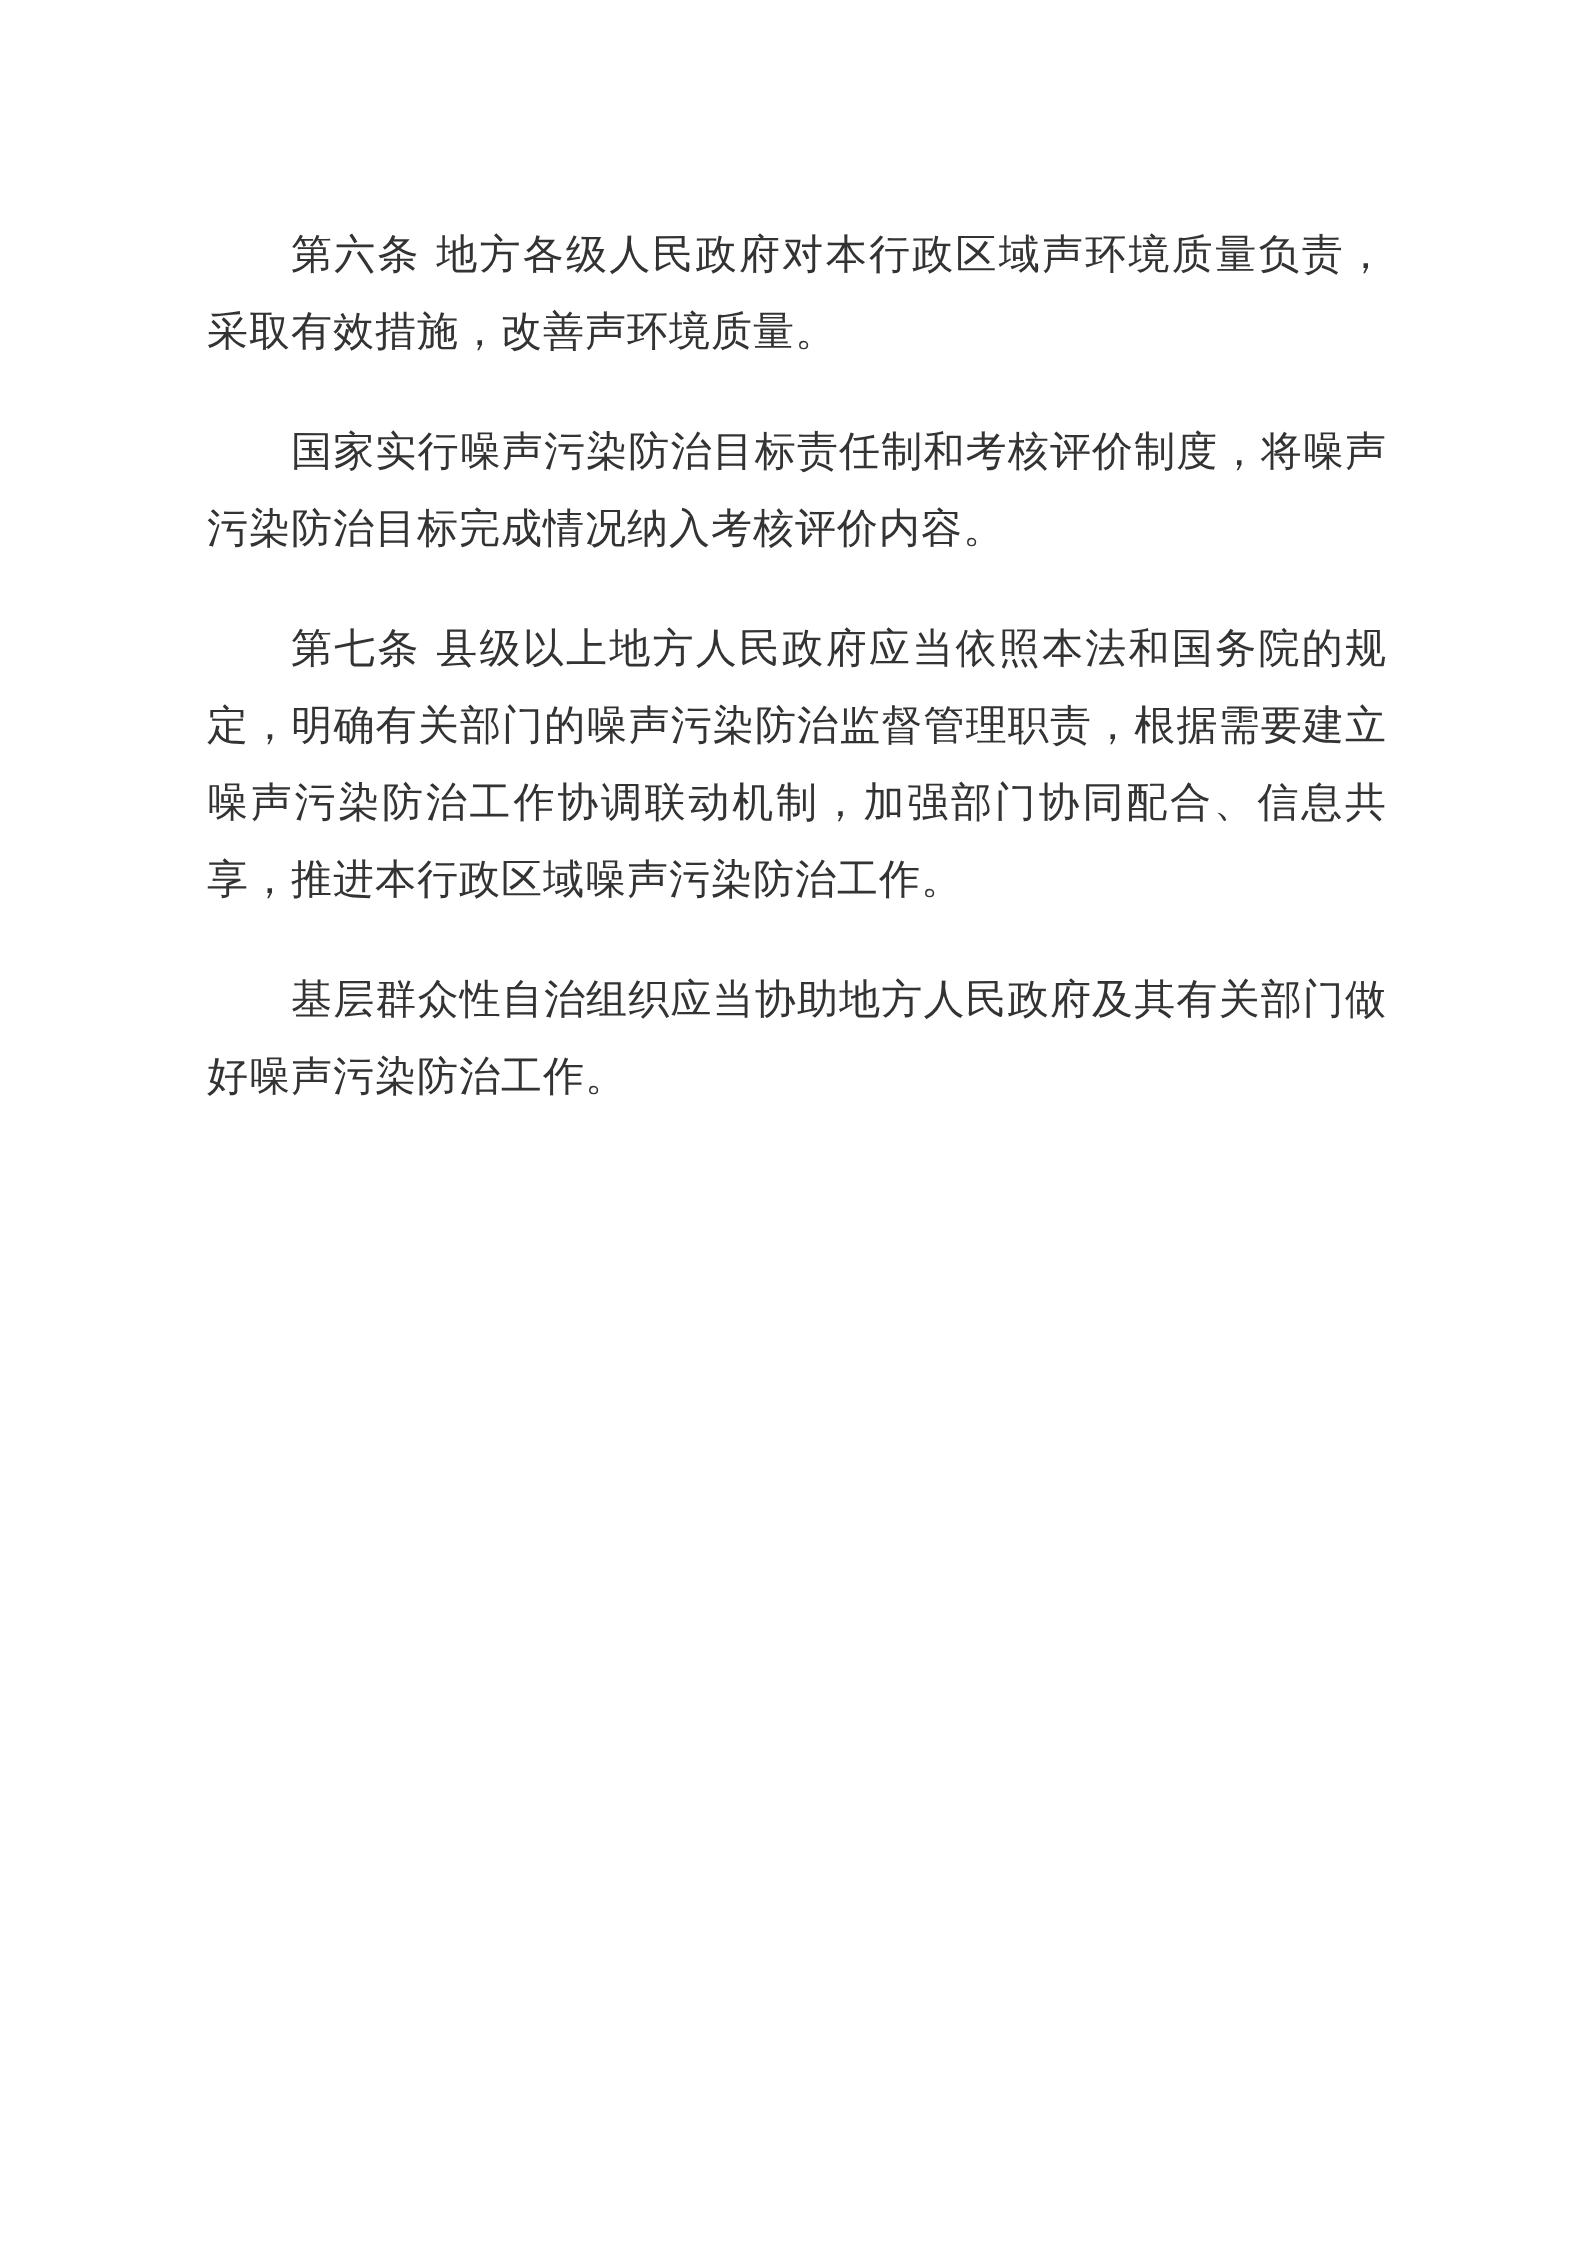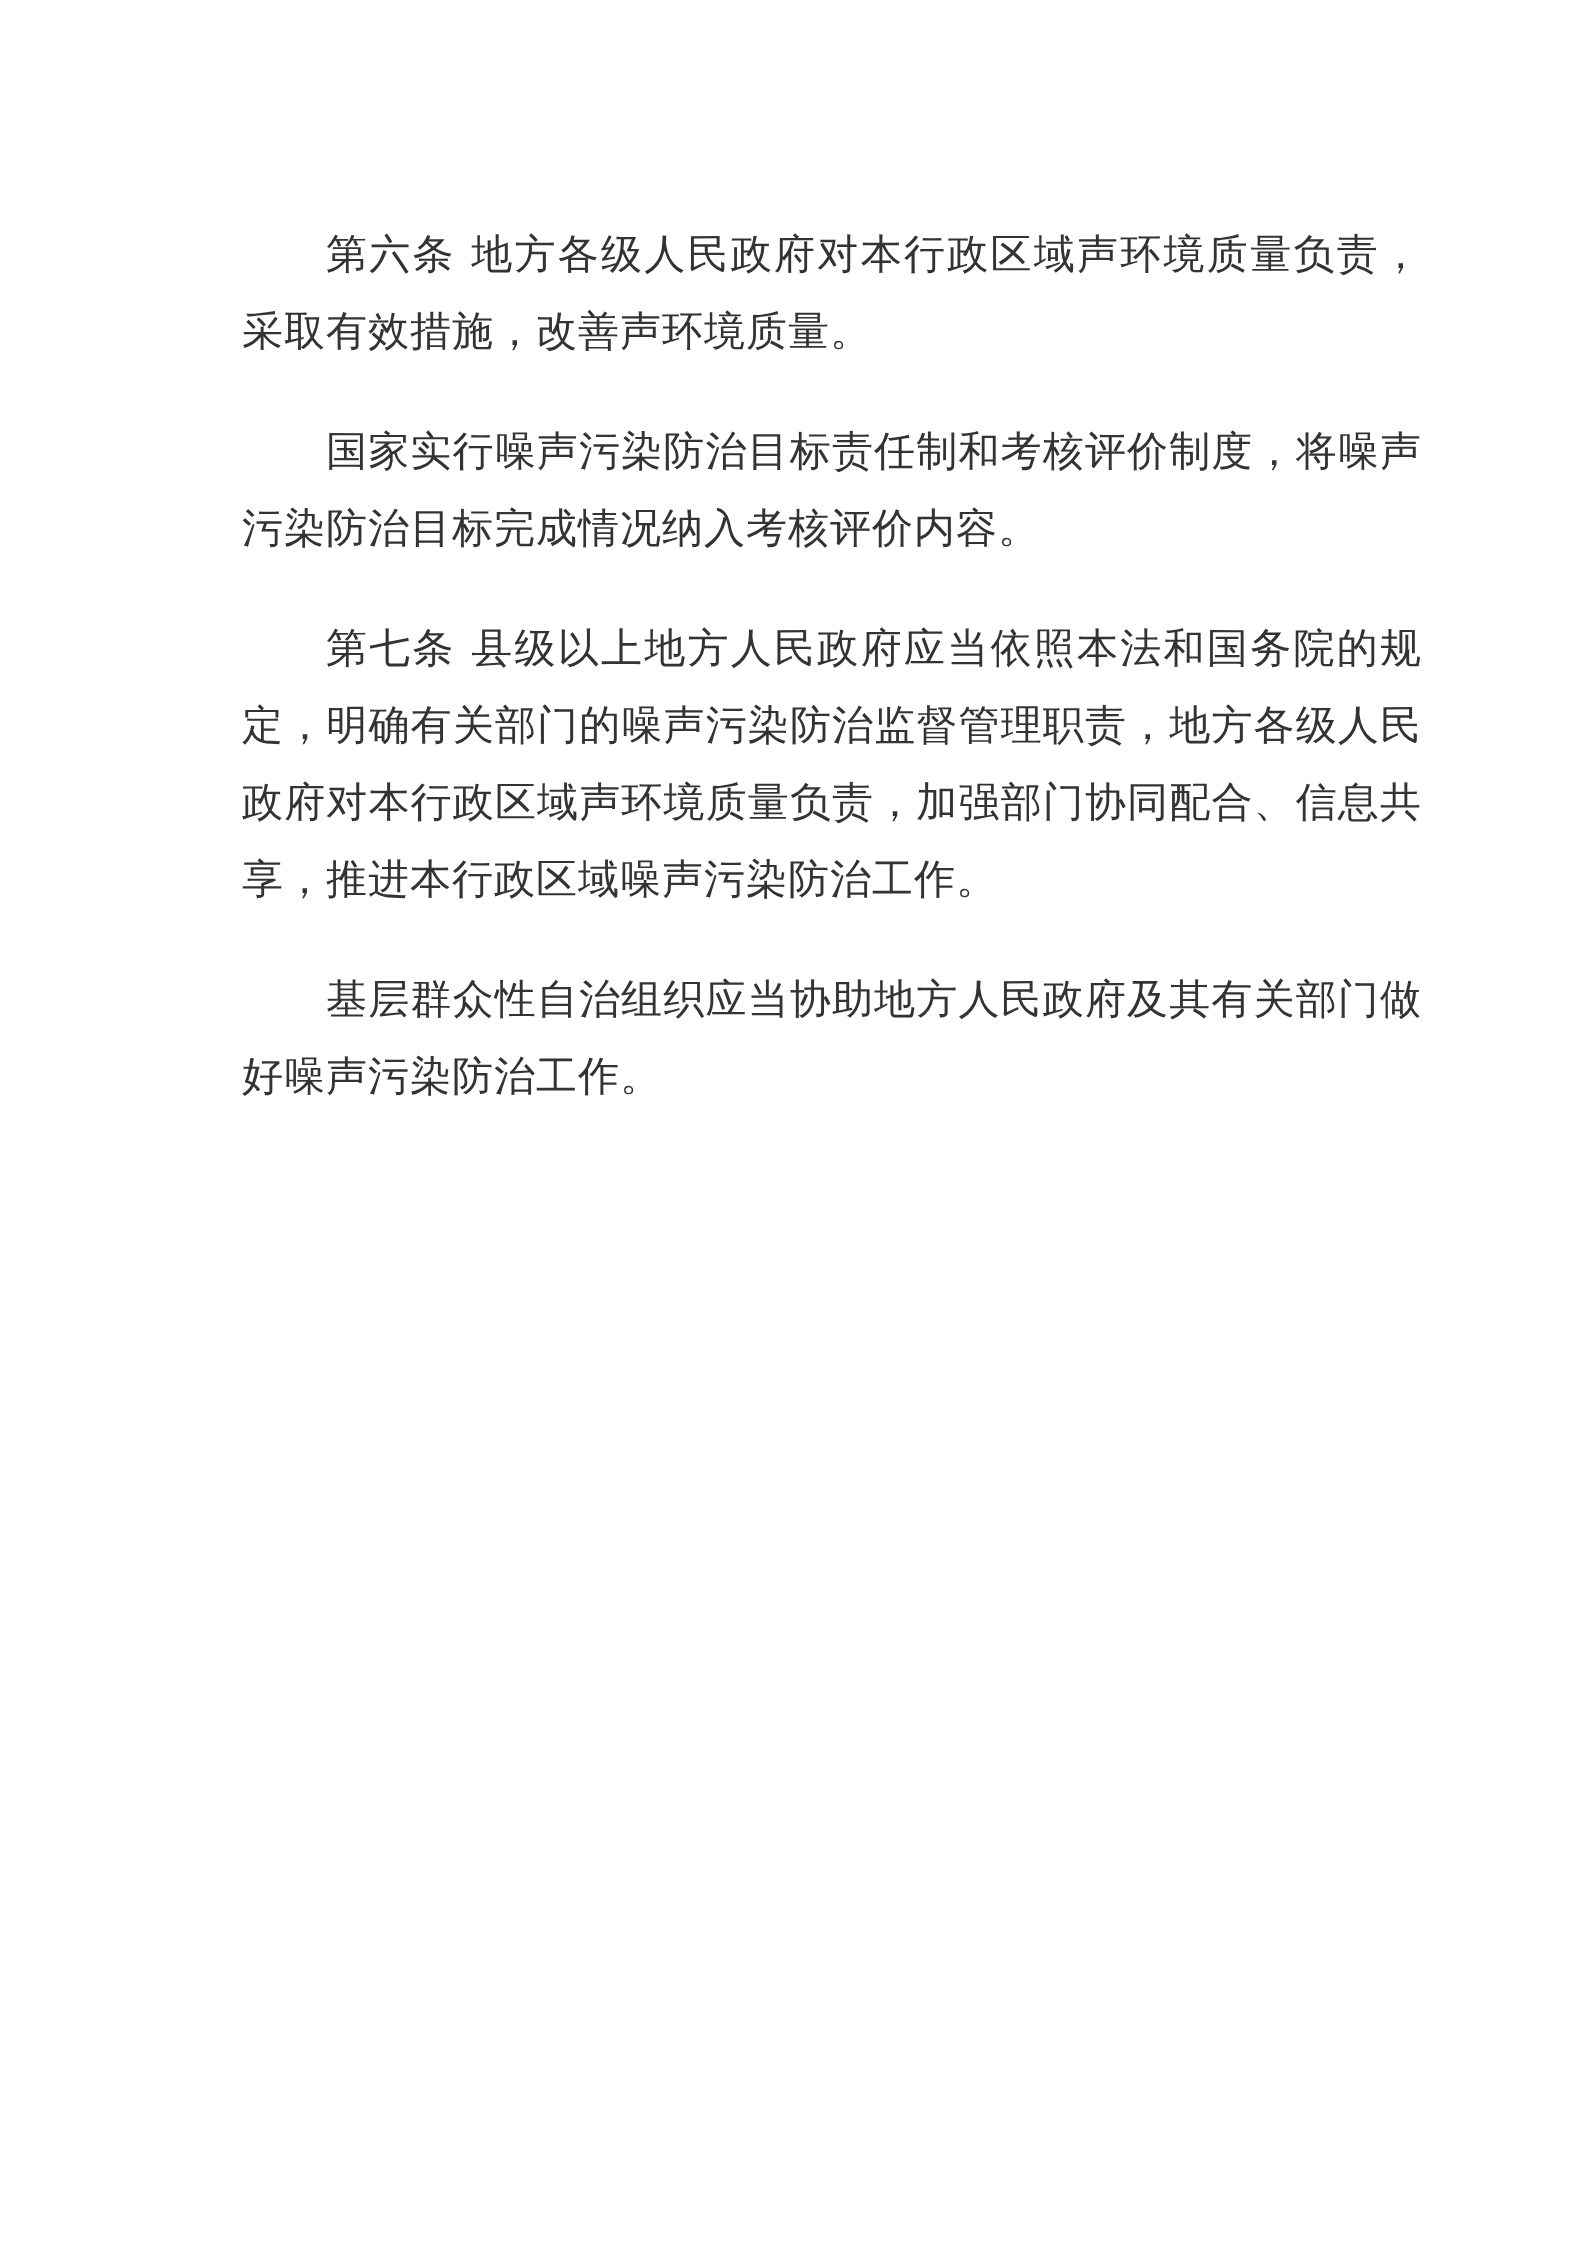--- a/index.html
+++ b/index.html
@@ -24,36 +24,35 @@
     .text-block {
       position: absolute;
       left: 207px;
       top: 216px;
       width: 1180px;
       font-family: "DejaVu Serif", "Liberation Serif", serif;
       font-size: 41px;
       line-height: 77px;
       color: #333333;
       letter-spacing: 1px;
-      margin-left: 35px;
     }
     .para {
       margin: 0 0 43px 0;
       text-indent: 84px;
       text-align: justify;
       text-align-last: left;
       word-break: break-all;
     }
     .para:last-child {
       margin-bottom: 0;
     }
   </style>
 </head>
 <body>
 
 <div class="page">
   <div class="text-block">
     <p class="para">第六条 地方各级人民政府对本行政区域声环境质量负责，采取有效措施，改善声环境质量。</p>
     <p class="para">国家实行噪声污染防治目标责任制和考核评价制度，将噪声污染防治目标完成情况纳入考核评价内容。</p>
-    <p class="para">第七条 县级以上地方人民政府应当依照本法和国务院的规定，明确有关部门的噪声污染防治监督管理职责，地方各级人民政府对本行政区域声环境质量负责，加强部门协同配合、信息共享，推进本行政区域噪声污染防治工作。</p>
+    <p class="para">第七条 县级以上地方人民政府应当依照本法和国务院的规定，明确有关部门的噪声污染防治监督管理职责，根据需要建立噪声污染防治工作协调联动机制，加强部门协同配合、信息共享，推进本行政区域噪声污染防治工作。</p>
     <p class="para">基层群众性自治组织应当协助地方人民政府及其有关部门做好噪声污染防治工作。</p>
   </div>
 </div>
 
 </body></html>

